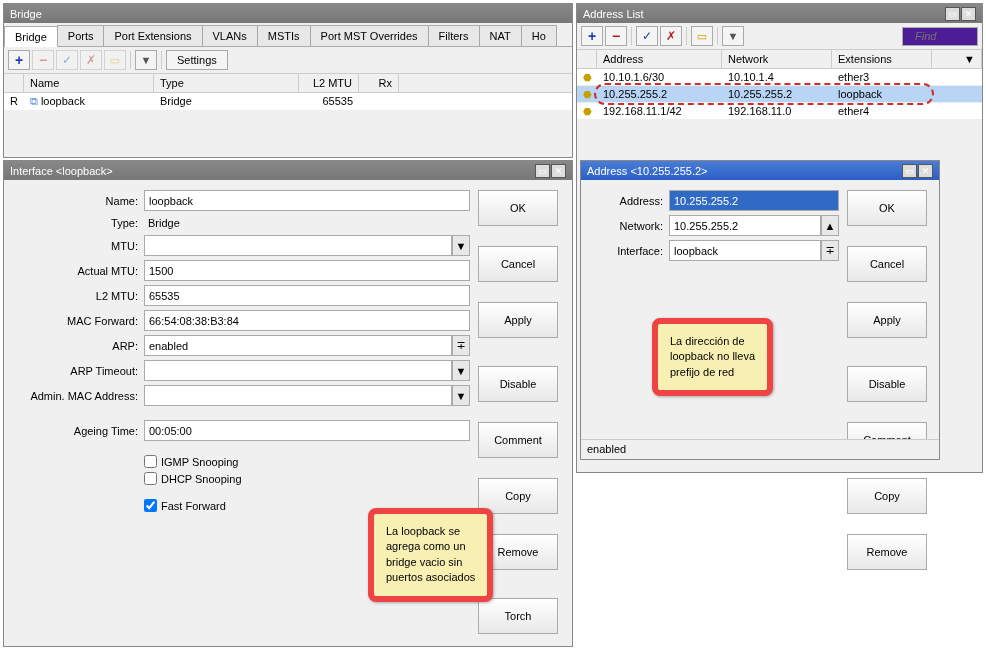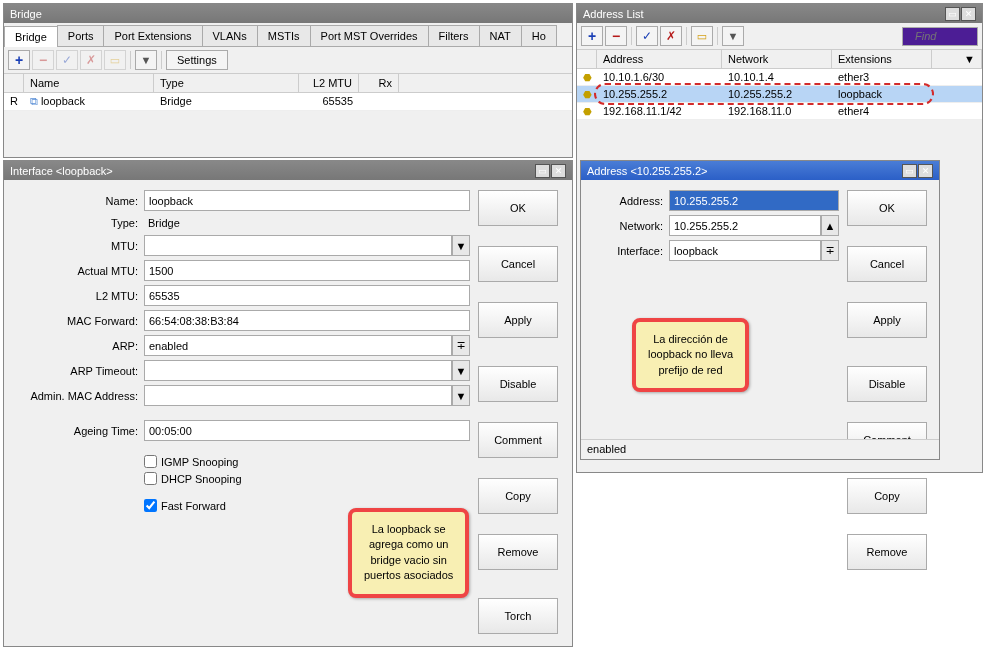--- a/index.html
+++ b/index.html
@@ -29,21 +29,21 @@
 .grid-row.highlighted { background: #b8d5f5; position: relative; }
 .red-oval { position: absolute; border: 2px dashed #d32a2a; border-radius: 12px; pointer-events: none; }
 
 .btn { width: 80px; height: 36px; border: 1px solid #aaa; background: linear-gradient(#fff,#e8e8e8); cursor: pointer; margin-bottom: 20px; }
 .form-row { display: flex; align-items: center; margin-bottom: 4px; }
 .form-row label { width: 130px; text-align: right; padding-right: 6px; }
 .form-row input[type=text] { flex: 1; border: 1px solid #aaa; padding: 2px 4px; height: 21px; background: #fff; }
 .dropdown-arrow { width: 18px; height: 21px; border: 1px solid #aaa; background: #e8e8e8; display: flex; align-items: center; justify-content: center; cursor: pointer; }
 .form-row input[type=checkbox] { margin-right: 4px; }
 
-.callout { position: absolute; background: #f8efb3; border: 4px solid #ef4444; border-radius: 8px; padding: 10px 12px; box-shadow: 1px 1px 3px rgba(0,0,0,0.3); text-align: center; line-height: 1.4; }
+.callout { position: absolute; background: #f8efb3; border: 6px solid #ef4444; border-radius: 8px; padding: 10px 12px; box-shadow: 1px 1px 3px rgba(0,0,0,0.3); text-align: left; line-height: 1.4; margin-left: 20px; }
 
 .find-box { border: 1px solid #aaa; padding: 2px 12px; color: #888; font-style: italic; width: 76px; height: 19px; background: #4c1d95; }
 
 .icon-plus { color: #1a3fb5; font-weight: bold; font-size: 14px; }
 .icon-minus { color: #b51a1a; font-weight: bold; font-size: 14px; }
 .icon-check { color: #1a3fb5; font-size: 12px; }
 .icon-x { color: #b51a1a; font-size: 12px; }
 .icon-note { color: #d4a017; font-size: 11px; }
 .icon-funnel { color: #555; font-size: 11px; }
 .icon-bridge { color: #5a8fd6; font-size: 11px; }

